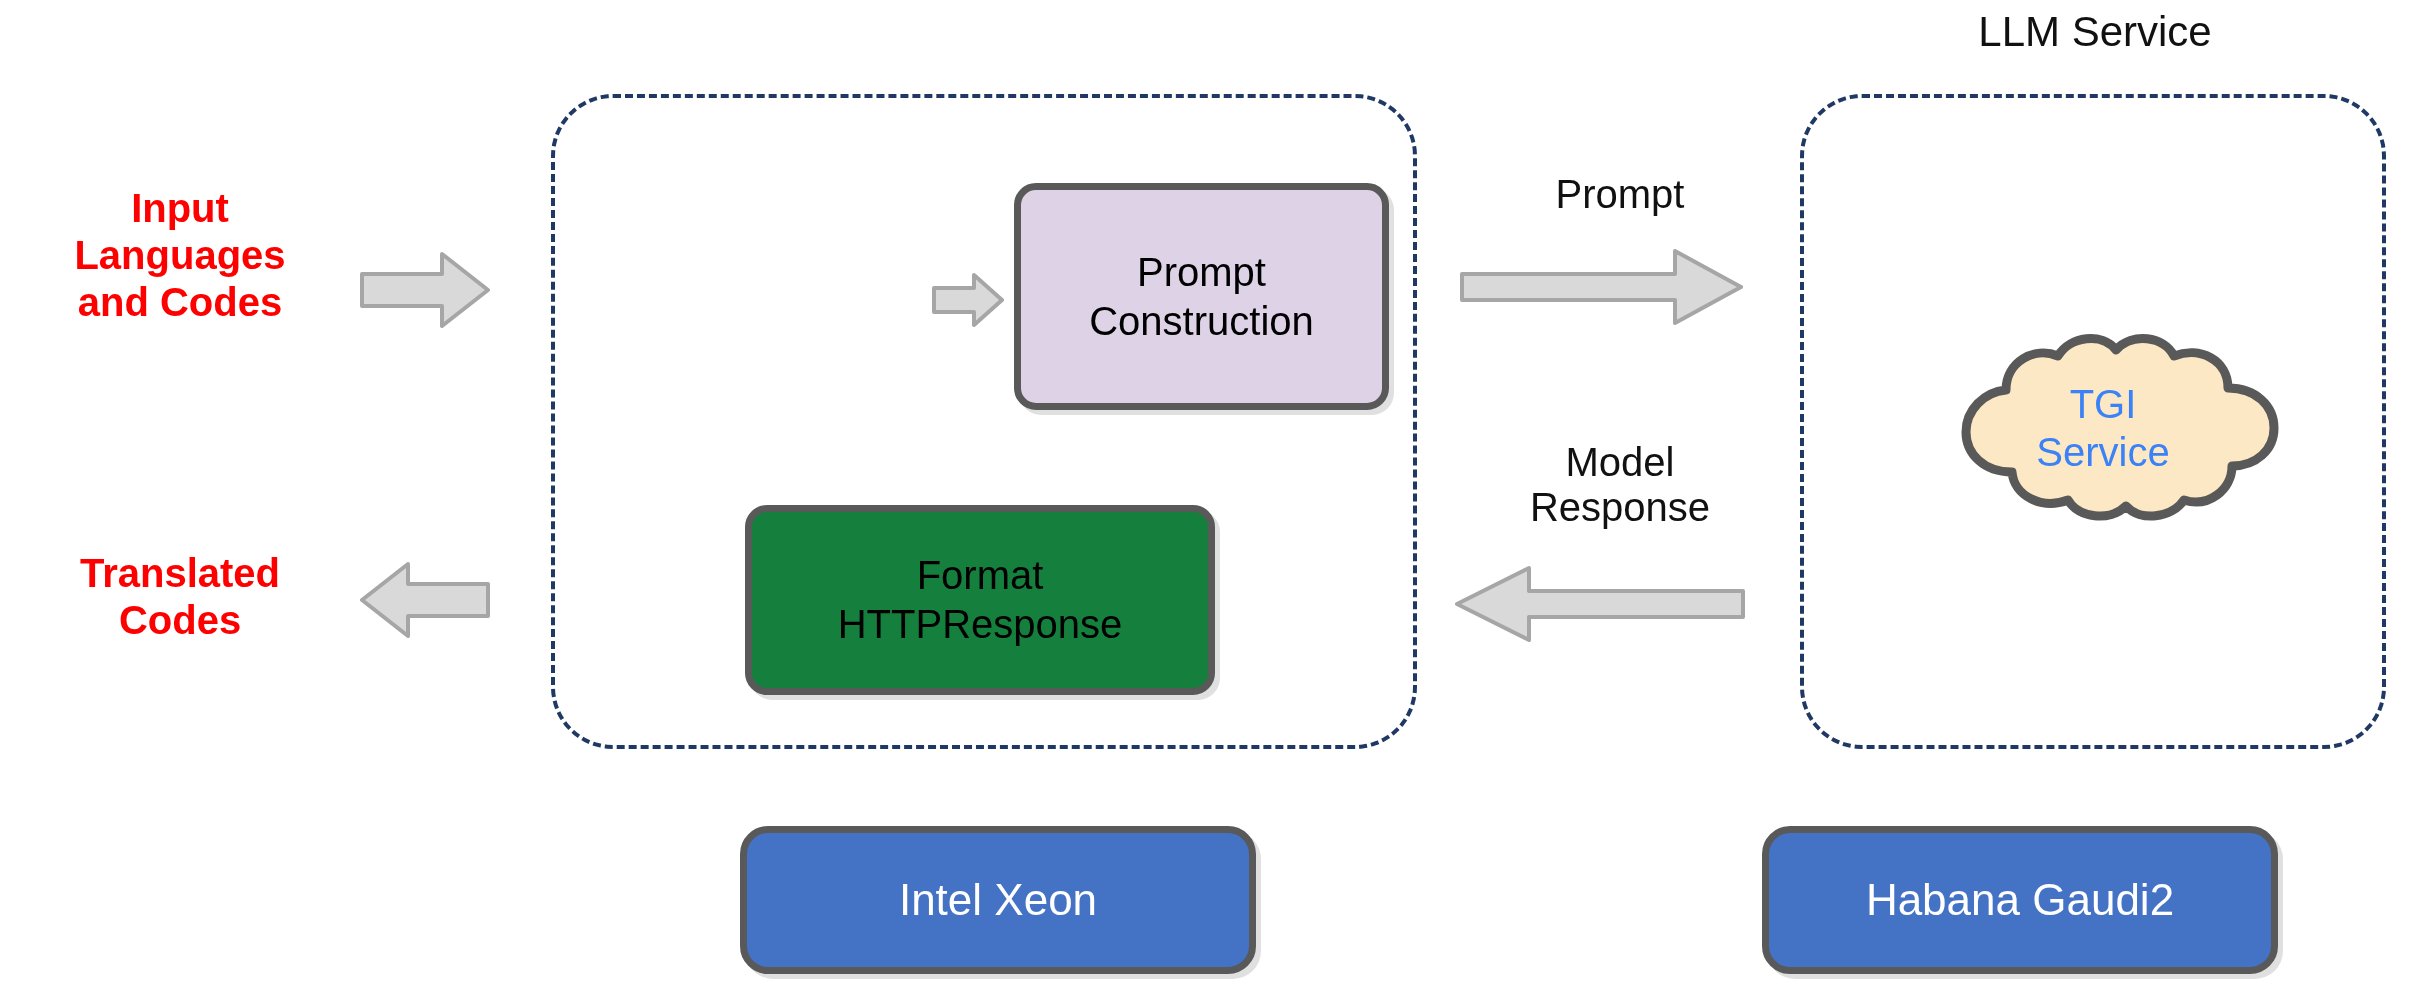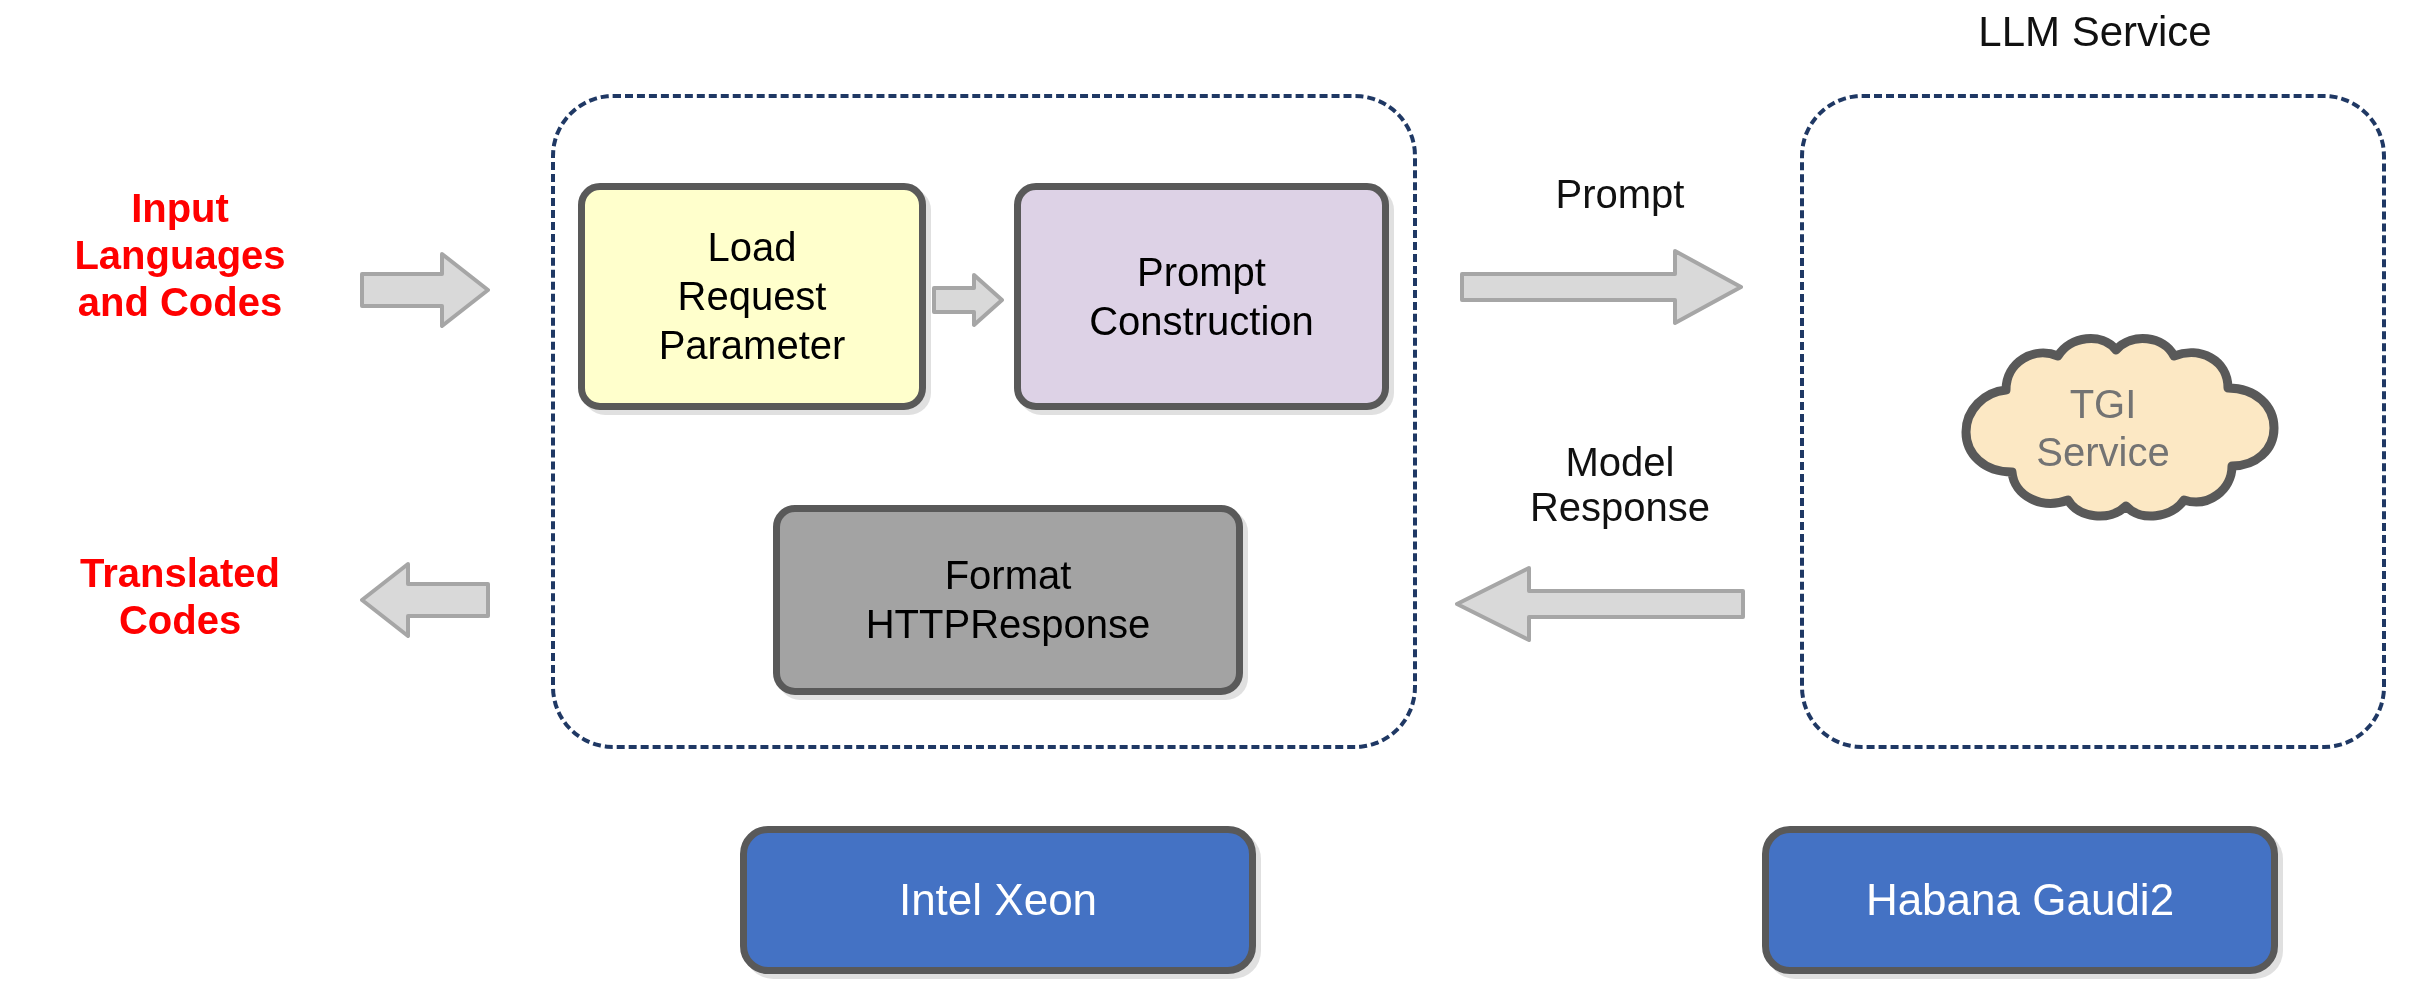--- a/index.html
+++ b/index.html
@@ -61,21 +61,21 @@
     justify-content: center;
     text-align: center;
     font-size: 40px;
     line-height: 1.22;
     color: #000000;
     white-space: pre-line;
     box-shadow: 5px 5px 0 rgba(0,0,0,0.12);
   }
   .node-yellow { background: #FFFFCC; }
   .node-purple { background: #DDD2E6; }
-  .node-green  { background: #a3a3a3; margin-left: 28px; }
+  .node-green  { background: #15803d; }
 
   
   .hw-box {
     box-sizing: border-box;
     background: #4472C4;
     border: 7px solid #595959;
     border-radius: 28px;
     display: flex;
     align-items: center;
     justify-content: center;
@@ -100,21 +100,21 @@
   
   .cloud-wrap { position: absolute; }
   .cloud-text {
     position: absolute;
     left: 0; right: 0;
     top: 50%;
     transform: translateY(-50%);
     text-align: center;
     font-size: 40px;
     line-height: 1.2;
-    color: #737373;
+    color: #3b82f6;
     white-space: pre-line;
     pointer-events: none;
   }
 </style>
 </head>
 <body>
 
 <div class="stage">
 
 
@@ -136,23 +136,20 @@
       <polygon points="2,24 82,24 82,4 128,40 82,76 82,56 2,56" fill="#D9D9D9" stroke="#A6A6A6" stroke-width="4" stroke-linejoin="round"></polygon>
     </svg>
   </div>
 
   <div class="abs" style="left:360px; top:560px; width:130px; height:80px;">
     <svg class="flow-arrow" width="130" height="80" viewBox="0 0 130 80">
       <polygon points="128,24 48,24 48,4 2,40 48,76 48,56 128,56" fill="#D9D9D9" stroke="#A6A6A6" stroke-width="4" stroke-linejoin="round"></polygon>
     </svg>
   </div>
 
-  <div class="abs node node-yellow" style="left:578px; top:183px; width:348px; height:227px;">Load
-Request
-Parameter</div>
 
   <div class="abs" style="left:932px; top:272px; width:72px; height:56px;">
     <svg class="flow-arrow" width="72" height="56" viewBox="0 0 72 56">
       <polygon points="2,16 42,16 42,3 70,28 42,53 42,40 2,40" fill="#D9D9D9" stroke="#A6A6A6" stroke-width="4" stroke-linejoin="round"></polygon>
     </svg>
   </div>
 
   <div class="abs node node-purple" style="left:1014px; top:183px; width:375px; height:227px;">Prompt
 Construction</div>
 

